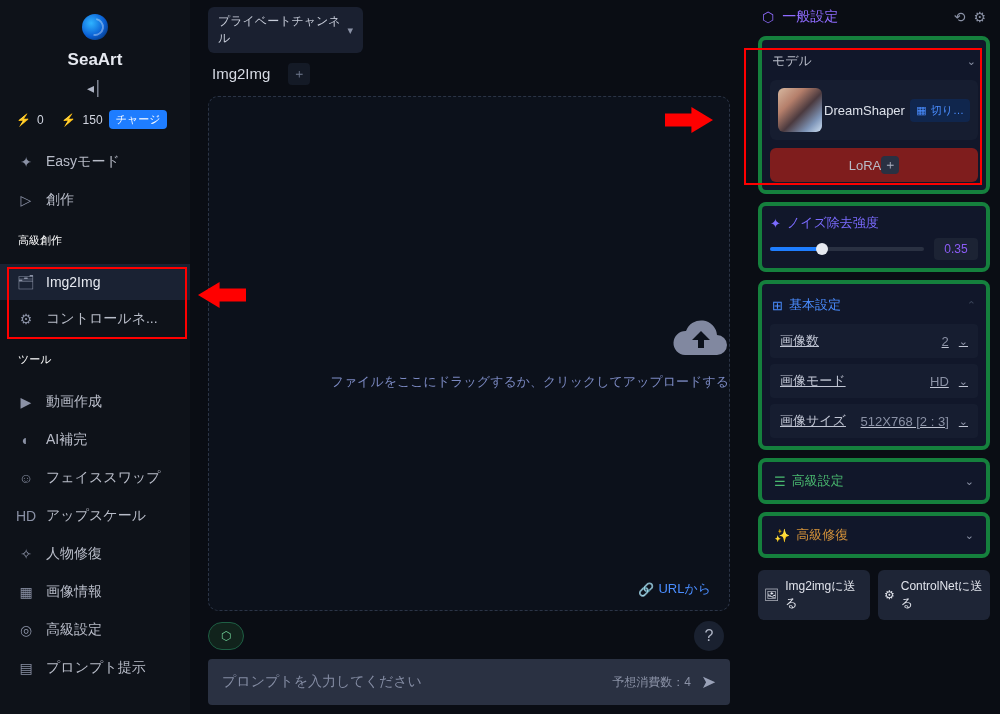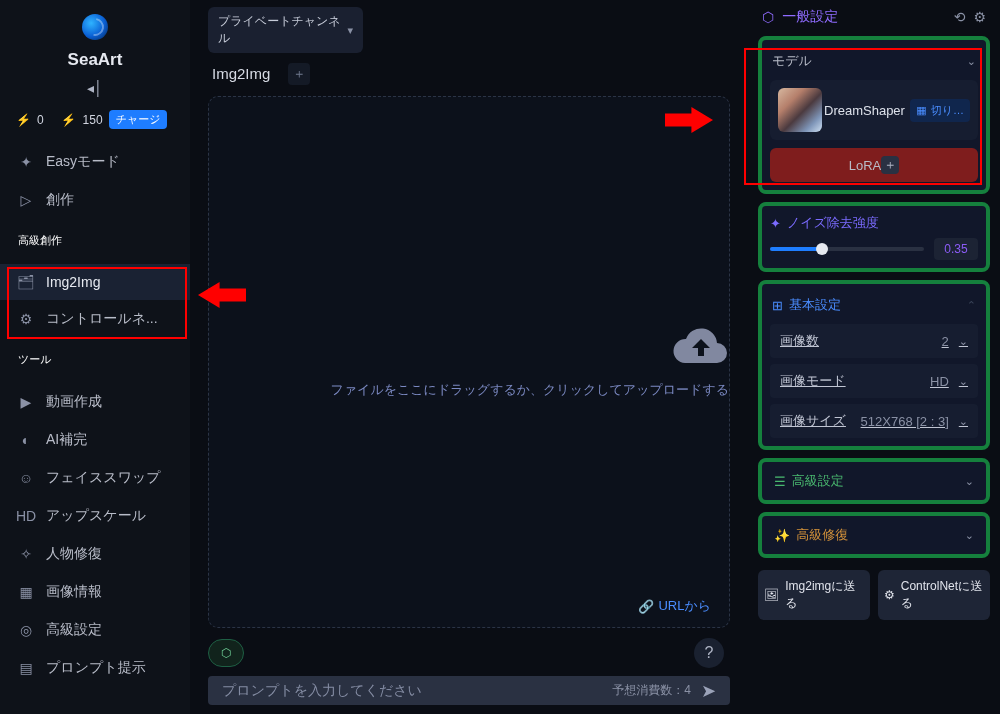--- a/index.html
+++ b/index.html
@@ -29,21 +29,21 @@
 .tab { color:#d6dae4; font-size:15px; padding:4px 4px; }
 .addtab { width:22px; height:22px; border-radius:4px; display:flex; align-items:center; justify-content:center; color:#707a90; background:#141a26; margin-left:6px;}
 .canvas { flex:1; margin:4px 10px 10px; border:1px dashed #2b3446; border-radius:10px; display:flex; flex-direction:column; align-items:flex-end; justify-content:center; position:relative; background:#0c111b; }
 .upload-ico { color:#8188a0; margin-bottom:14px; }
 .upload-text { color:#7b89c2; font-size:13px; }
 .url-link { position:absolute; bottom:12px; right:18px; color:#4a8dff; font-size:13px; display:flex; align-items:center; gap:4px; cursor:pointer; }
 .below { padding: 0 10px 8px; }
 .pill-row { display:flex; align-items:center; gap:10px; }
 .pill { flex:0 0 auto; display:flex; align-items:center; gap:8px; border:1px solid #1e5f44; background:#11231c; padding:6px 12px; border-radius:18px; color:#6fcf97; font-size:12px; }
 .help { width:30px; height:30px; border-radius:50%; background:#1a2130; color:#aeb4c4; display:flex; align-items:center; justify-content:center; font-size:16px; margin-left:auto; margin-right:6px;}
-.prompt { margin-top:8px; height:29px; background:#2a3142; border-radius:4px; display:flex; align-items:center; padding:0 14px; color:#848ca3; font-size:14px; }
+.prompt { margin-top:8px; height:46px; background:#2a3142; border-radius:4px; display:flex; align-items:center; padding:0 14px; color:#848ca3; font-size:14px; }
 .prompt .meta { margin-left:auto; font-size:12px; color:#8a91a5; margin-right:10px;}
 .send { color:#9aa2b8; font-size:18px; transform:rotate(0deg);}
 
 .panel { width:252px; padding:6px 10px 10px; display:flex; flex-direction:column; gap:8px; }
 .panel-head { display:flex; align-items:center; gap:8px; color:#8f6bff; font-size:14px; padding:2px 4px;}
 .panel-head .sp { margin-left:auto; color:#8a91a5; display:flex; gap:8px;}
 .card { background:#11172a; border:4px solid #15803d; border-radius:8px; padding:8px; }
 .card.collapsible { display:flex; align-items:center; justify-content:space-between; padding:10px 12px; cursor:pointer; }
 .row { display:flex; align-items:center; justify-content:space-between; padding:4px 2px; }
 .model-box { background:#161d30; border-radius:6px; padding:8px; display:flex; align-items:center; gap:2px; margin-top:6px;}

